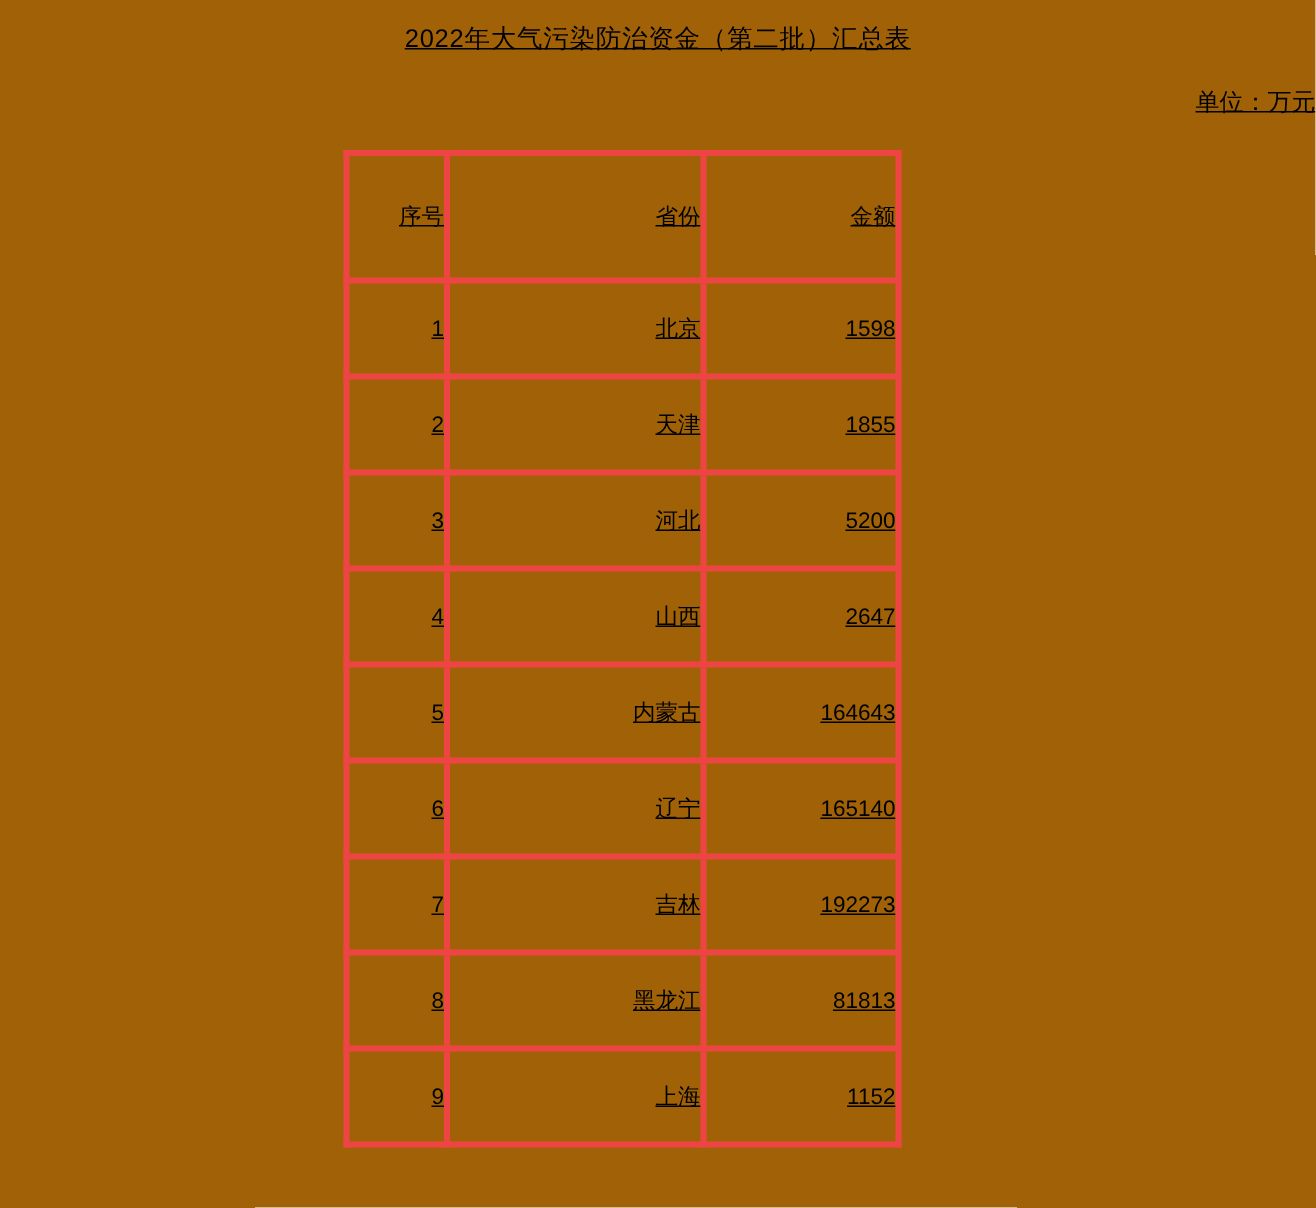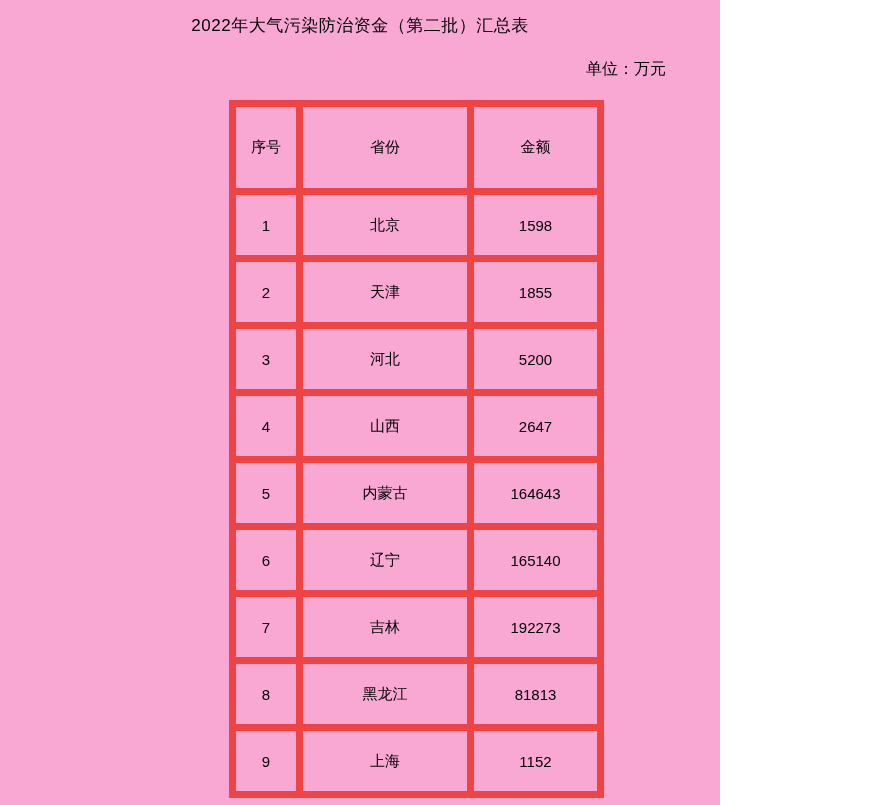--- a/index.html
+++ b/index.html
@@ -4,51 +4,51 @@
 <style>
   html, body {
     margin: 0;
     padding: 0;
     background: #ffffff;
     color: #000000;
     font-family: "Liberation Sans", "DejaVu Sans", sans-serif;
   }
   .page {
     position: relative;
-    width: 720px;
+    width: 877px;
     height: 805px;
-    background: #f9a8d4;
+    background: #a16207;
     overflow: hidden;
+    text-decoration: underline;
   }
   .doc-title {
     padding-top: 15px;
     margin: 0;
     text-align: center;
     font-size: 17px;
     font-weight: normal;
     line-height: 22px;
     letter-spacing: 0.5px;
   }
   .unit-row {
     margin-top: 21px;
-    padding-right: 54px;
     text-align: right;
     font-size: 16px;
     line-height: 22px;
   }
   table.summary {
     border-collapse: collapse;
     margin-left: 229px;
     margin-top: 20px;
     table-layout: fixed;
     border: 2px solid #000000;
   }
   table.summary td, table.summary th {
-    border: 7px solid #ef4444;
-    text-align: center;
+    border: 4px solid #ef4444;
+    text-align: right;
     vertical-align: middle;
     font-weight: normal;
     font-size: 15px;
     padding: 0;
     overflow: hidden;
   }
   .col-seq      { width: 67px; }
   .col-province { width: 171px; }
   .col-amount   { width: 130px; }
   tr.header-row  td { height: 81px; }

